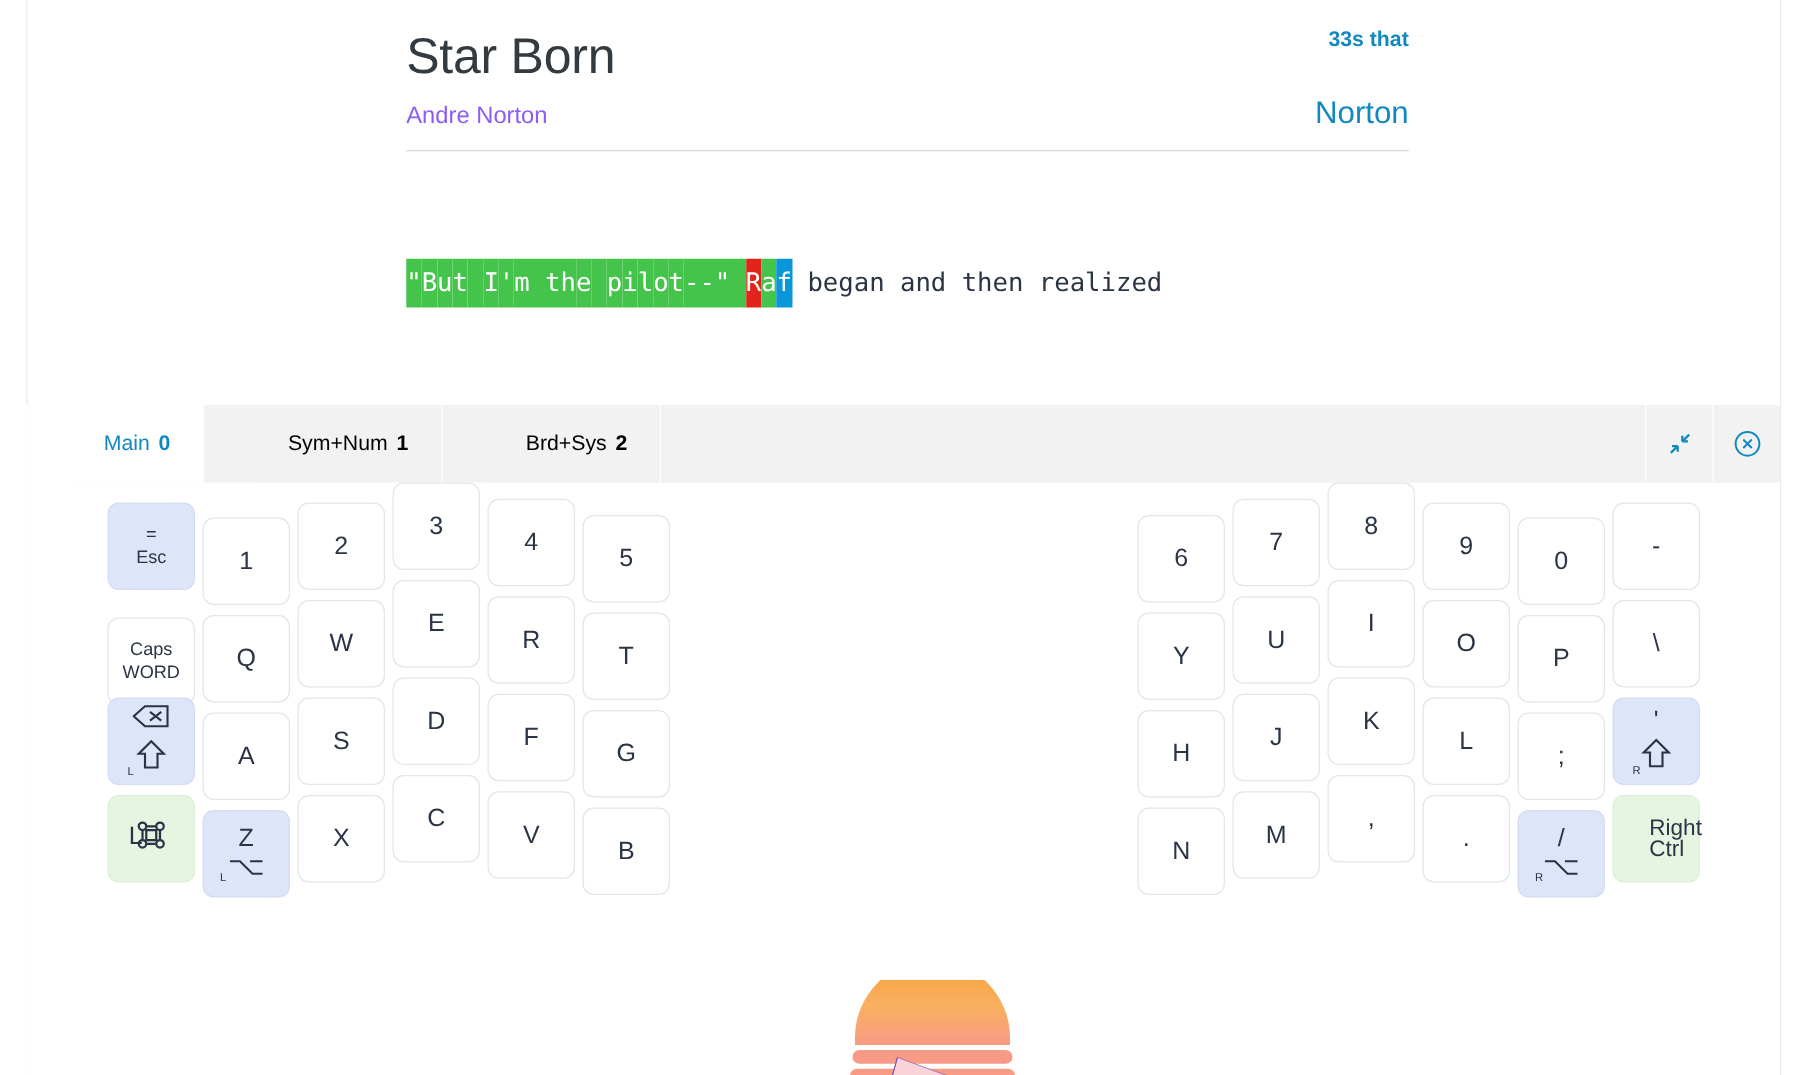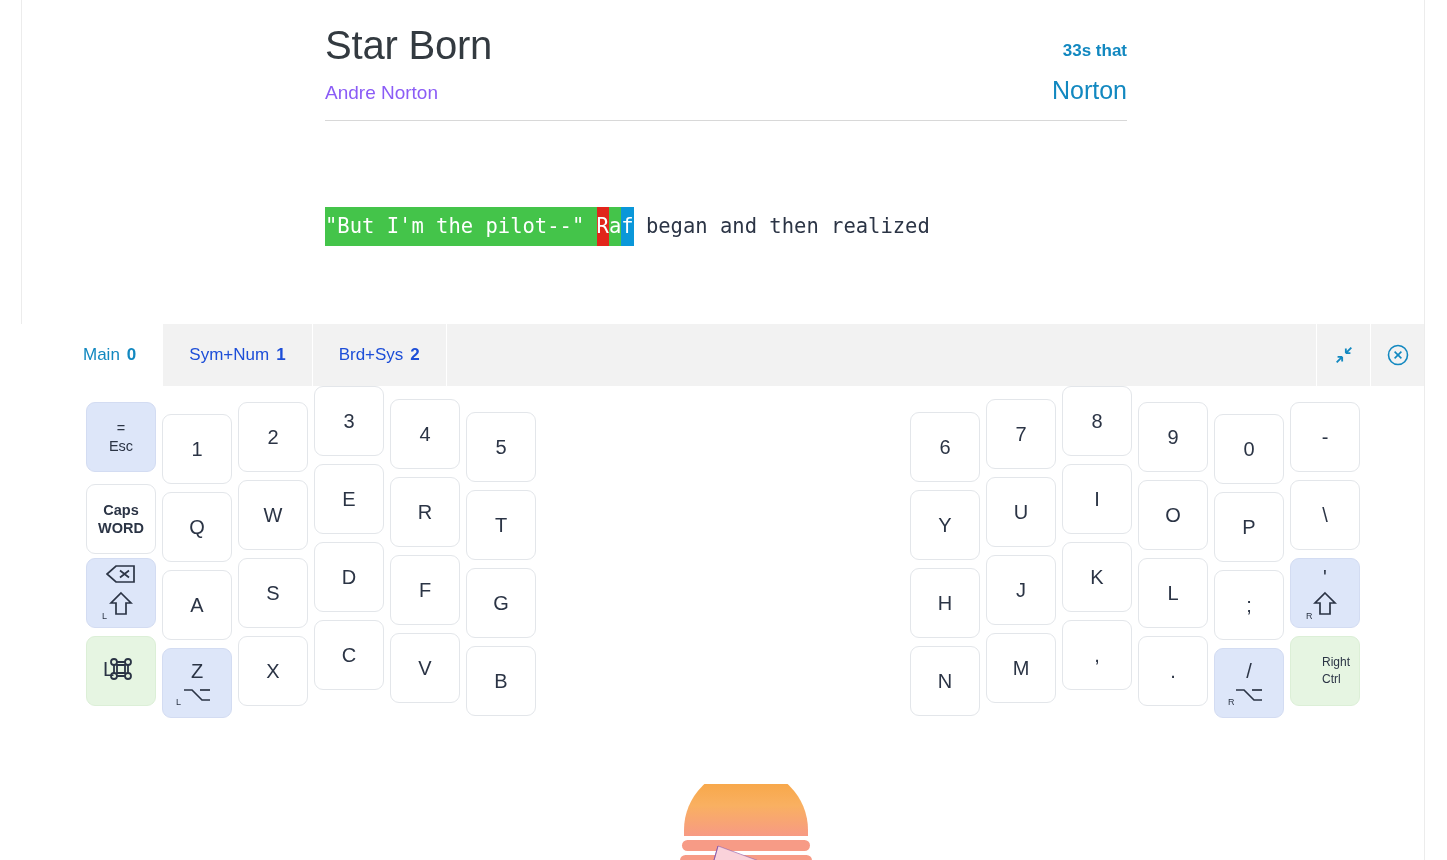--- a/index.html
+++ b/index.html
@@ -10,21 +10,21 @@
     font-family: "Liberation Sans", sans-serif;
     color: #2b3445;
     overflow: hidden;
     position: relative;
   }
   .page-rail { position:absolute; left:21px; top:0; width:1px; height:860px; background:#ececec; }
   .page-rail2 { position:absolute; left:1424px; top:0; width:1px; height:860px; background:#ececec; }
 
   
   .typing-wrap { position:absolute; left:325px; top:22px; width:802px; }
-  .title-row { display:flex; align-items:flex-end; justify-content:space-between; }
+  .title-row { display:flex; justify-content:space-between; }
   .book-title { font-size:40px; font-weight:400; color:#333a40; letter-spacing:-0.2px; line-height:1.15; }
   .timer { font-size:17px; font-weight:bold; color:#1288c0; padding-bottom:7px; }
   .author-row { display:flex; align-items:baseline; justify-content:space-between; margin-top:8px; }
   .author { font-size:19px; color:#8b5cf6; font-weight:400; }
   .restart { font-size:25px; color:#1288c0; cursor:pointer; }
   .divider { height:1px; background:#d8d8d8; margin-top:15px; }
 
   .text-body {
     margin-top:8px;
     font-family:"DejaVu Sans Mono","Liberation Mono",monospace;
@@ -35,41 +35,41 @@
     letter-spacing:0px;
   }
   .ch { display:inline-block; }
   .ch.ok { background:#44c44a; color:#ffffff; }
   .ch.bad { background:#e1251b; color:#ffffff; }
   .ch.cur { background:#0a97d9; color:#ffffff; }
 
   
   .kb-panel { position:absolute; left:21px; top:324px; width:1403px; height:536px; background:#ffffff; }
   .tabbar { position:absolute; left:36px; top:0; width:1367px; height:62px; background:#f2f2f2; display:flex; align-items:stretch; }
-  .tab { display:flex; align-items:center; justify-content:center; padding:0 26px; font-size:17px; color:#1d4ed8; background:#f2f2f2; cursor:pointer; border-right:1px solid #fff; }
+  .tab { display:flex; align-items:center; justify-content:center; padding:0 26px; font-size:17px; color:#000000; background:#f2f2f2; cursor:pointer; border-right:1px solid #fff; }
   .tab .num { font-weight:bold; margin-left:7px; }
   .tab.active { background:#ffffff; color:#1288c0; }
   .tab.active .num { color:#1288c0; }
   .tab-spacer { flex:1; background:#f2f2f2; }
   .tab-act { width:54px; display:flex; align-items:center; justify-content:center; background:#f2f2f2; border-left:1px solid #fff; cursor:pointer; }
 
   .kb-area { position:absolute; left:0; top:62px; width:1403px; height:474px; }
 
   .key {
     position:absolute; width:70px; height:70px;
     background:#ffffff; border:1px solid #e3e6ea; border-radius:9px;
     display:flex; flex-direction:column; align-items:center; justify-content:center;
     font-size:20px; color:#2b3445;
   }
   .key.blue { background:#dde6f9; border-color:#d3dcf2; }
   .key.green { background:#e6f5e2; border-color:#dcefd7; }
   .key .l1 { font-size:20px; line-height:24px; }
   .key .l2 { font-size:20px; line-height:24px; }
   .key.small .l1, .key.small .l2 { font-size:14.5px; line-height:18px; }
-  .key.tiny .l1 { font-size:12px; line-height:17px;margin-left:31px; }
+  .key.tiny .l1 { font-size:18px; line-height:17px;margin-left:31px; }
 
   .glyph { display:block; }
   .modlabel { position:relative; }
   .modlabel .side { position:absolute; left:-7px; bottom:1px; font-size:9px; }
 
   
   .logo { position:absolute; left:637px; top:398px; width:176px; text-align:center; }
 </style>
 </head>
 <body>
@@ -92,21 +92,21 @@
     <div><span id="typed-host"><span class="ch ok">"</span><span class="ch ok">B</span><span class="ch ok">u</span><span class="ch ok">t</span><span class="ch ok"> </span><span class="ch ok">I</span><span class="ch ok">'</span><span class="ch ok">m</span><span class="ch ok"> </span><span class="ch ok">t</span><span class="ch ok">h</span><span class="ch ok">e</span><span class="ch ok"> </span><span class="ch ok">p</span><span class="ch ok">i</span><span class="ch ok">l</span><span class="ch ok">o</span><span class="ch ok">t</span><span class="ch ok">-</span><span class="ch ok">-</span><span class="ch ok">"</span><span class="ch ok"> </span><span class="ch bad">R</span><span class="ch ok">a</span><span class="ch cur">f</span></span><span> began and then realized</span></div>
     <div>that it was just that fact which had made the</div>
     <div>aliens attach him to the exploring party. If</div>
     <div>they believed that the Terran flitter was immobilized</div>
   </div>
 </div>
 
 <div class="kb-panel">
 
   <div class="tabbar">
-    <div id="tabs-host" style="display:flex;">
+    <div id="tabs-host" style="display:flex;gap:41px;">
         <div class="tab active">
           <span>Main</span>
           <span class="num">0</span>
         </div>
         <div class="tab">
           <span>Sym+Num</span>
           <span class="num">1</span>
         </div>
         <div class="tab">
           <span>Brd+Sys</span>
@@ -127,21 +127,21 @@
       </svg>
     </div>
   </div>
 
   <div class="kb-area">
     <div id="left-host" style="position:absolute; left:65px; top:0;">
         <div class="key blue small" style="left: 0px; top: 16px;">
           <div class="l1">=</div>
           <div class="l2">Esc</div>
         </div>
-        <div class="key small" style="left: 0px; top: 98px; font-weight: bold;">
+        <div class="key small" style="left: 0px; top: 108px;">
           <div class="l1">Caps</div>
           <div class="l2">WORD</div>
         </div>
         <div class="key blue" style="left: 0px; top: 172px;">
           <div style="display: flex; flex-direction: column; align-items: center; justify-content: center; gap: 2px;">
             <span class="glyph"><svg width="30" height="20" viewBox="0 0 30 20" fill="none" stroke="#2b3445" stroke-width="1.7">
                 <path d="M10 2 L28 2 L28 18 L10 18 L1 10 Z"></path>
                 <path d="M14 6.5 L23 13.5 M23 6.5 L14 13.5"></path>
               </svg></span>
             <span class="modlabel"><svg width="24" height="26" viewBox="0 0 24 26" fill="none" stroke="#2b3445" stroke-width="1.7">

